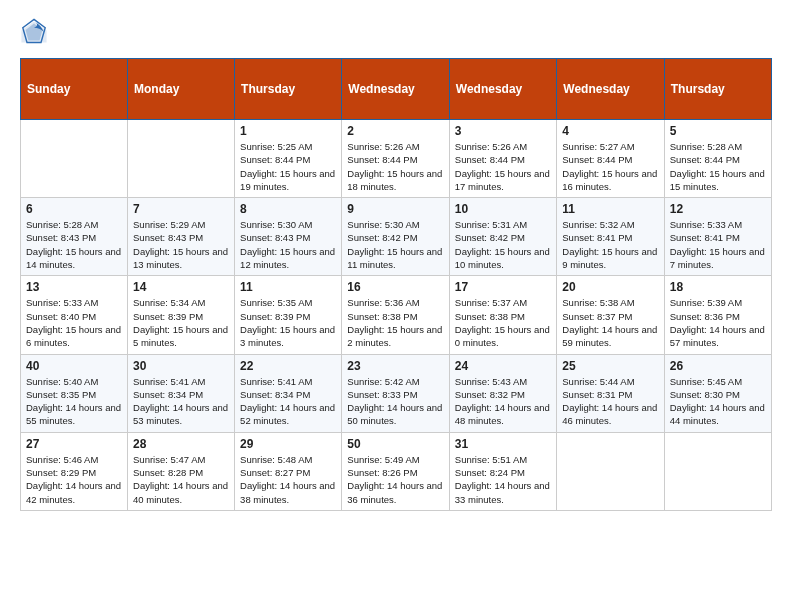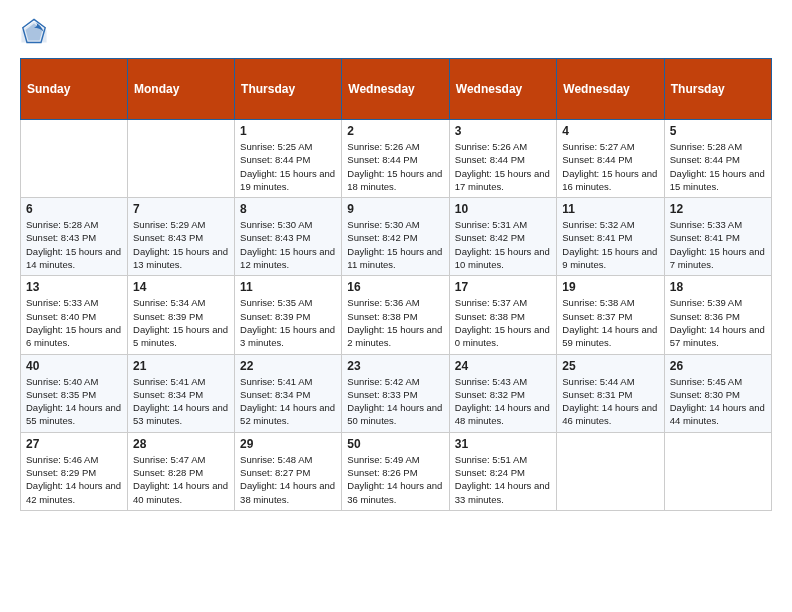--- a/index.html
+++ b/index.html
@@ -202,35 +202,35 @@
           </td>
           <td>
             <span class="day-number">16</span>
             <div class="day-info">Sunrise: 5:36 AM<br>Sunset: 8:38 PM<br>Daylight: 15 hours and 2 minutes.</div>
           </td>
           <td>
             <span class="day-number">17</span>
             <div class="day-info">Sunrise: 5:37 AM<br>Sunset: 8:38 PM<br>Daylight: 15 hours and 0 minutes.</div>
           </td>
           <td>
-            <span class="day-number">19</span>
+            <span class="day-number">20</span>
             <div class="day-info">Sunrise: 5:38 AM<br>Sunset: 8:37 PM<br>Daylight: 14 hours and 59 minutes.</div>
           </td>
           <td>
             <span class="day-number">18</span>
             <div class="day-info">Sunrise: 5:39 AM<br>Sunset: 8:36 PM<br>Daylight: 14 hours and 57 minutes.</div>
           </td>
         </tr>
         <tr>
           <td>
             <span class="day-number">40</span>
             <div class="day-info">Sunrise: 5:40 AM<br>Sunset: 8:35 PM<br>Daylight: 14 hours and 55 minutes.</div>
           </td>
           <td>
-            <span class="day-number">21</span>
+            <span class="day-number">30</span>
             <div class="day-info">Sunrise: 5:41 AM<br>Sunset: 8:34 PM<br>Daylight: 14 hours and 53 minutes.</div>
           </td>
           <td>
             <span class="day-number">22</span>
             <div class="day-info">Sunrise: 5:41 AM<br>Sunset: 8:34 PM<br>Daylight: 14 hours and 52 minutes.</div>
           </td>
           <td>
             <span class="day-number">23</span>
             <div class="day-info">Sunrise: 5:42 AM<br>Sunset: 8:33 PM<br>Daylight: 14 hours and 50 minutes.</div>
           </td>

